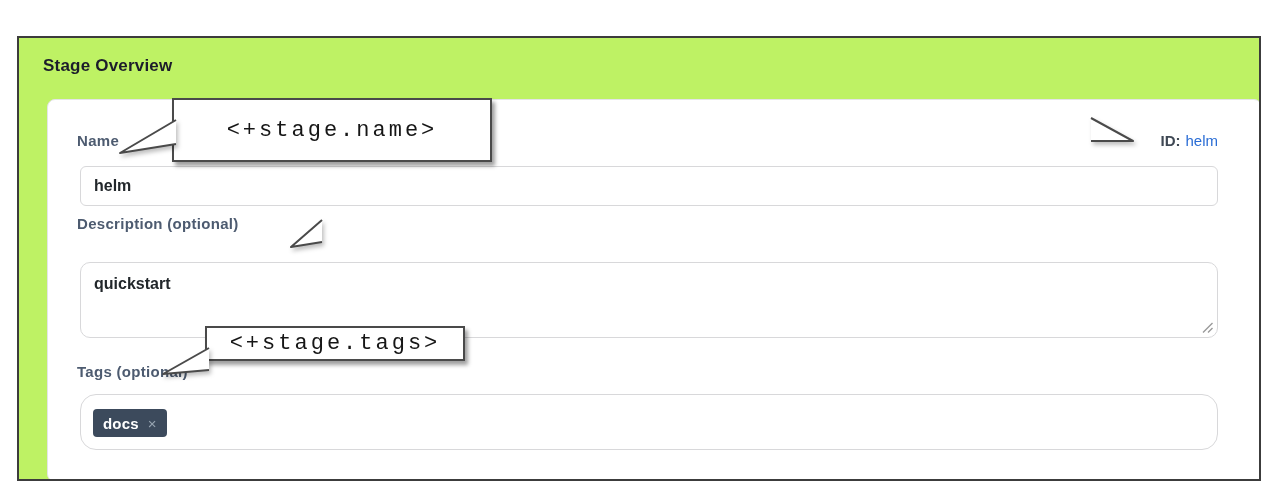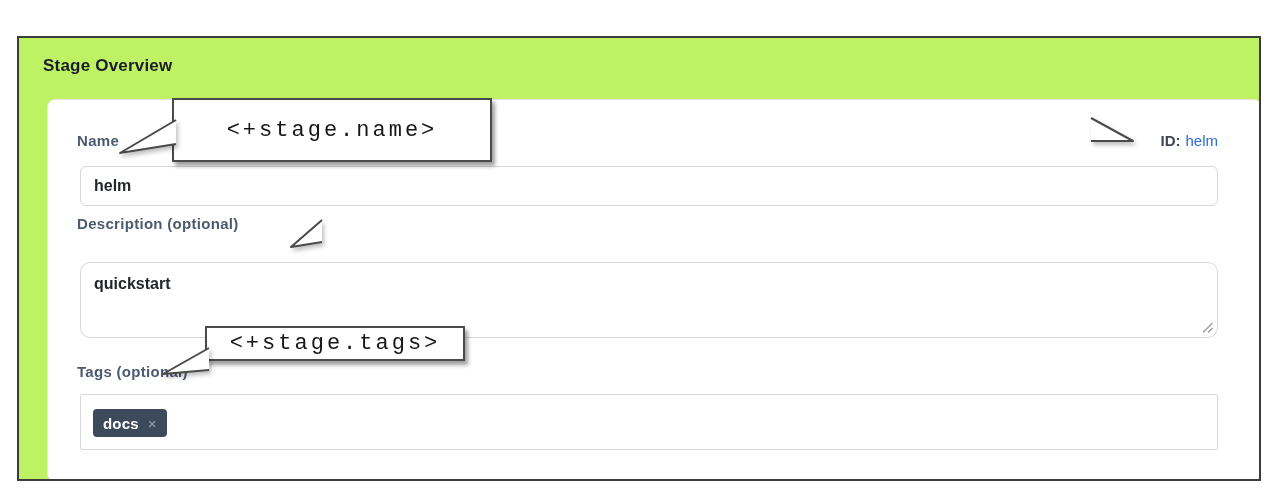--- a/index.html
+++ b/index.html
@@ -37,21 +37,21 @@
     resize:none; outline:none; overflow:hidden;
   }
   .resize-handle { position:absolute; left:1182px; top:283px; cursor:nwse-resize; }
   .id-row {
     position:absolute; right:41px; top:94px; font-size:15px; white-space:nowrap;
   }
   .id-label { font-weight:600; color:#3f4854; }
   .id-value { font-weight:500; color:#2a6dd5; margin-left:5px; }
   .tags-box {
     position:absolute; left:61px; top:356px; width:1138px; height:56px;
-    border:1px solid #d8d8da; border-radius:2px; background:#fff; cursor:text;
+    border:1px solid #d8d8da; border-radius:16px; background:#fff; cursor:text;
   }
   .chip {
     position:absolute; left:12px; top:14px; height:28px;
     display:inline-flex; align-items:center;
     background:#3c4a5c; border-radius:4px; padding:0 10px;
     font-size:15px; font-weight:600; color:#ffffff; letter-spacing:.2px;
   }
   .chip-x {
     margin-left:9px; color:#97a4b1; font-weight:400; font-size:15px;
     cursor:pointer; line-height:1;

